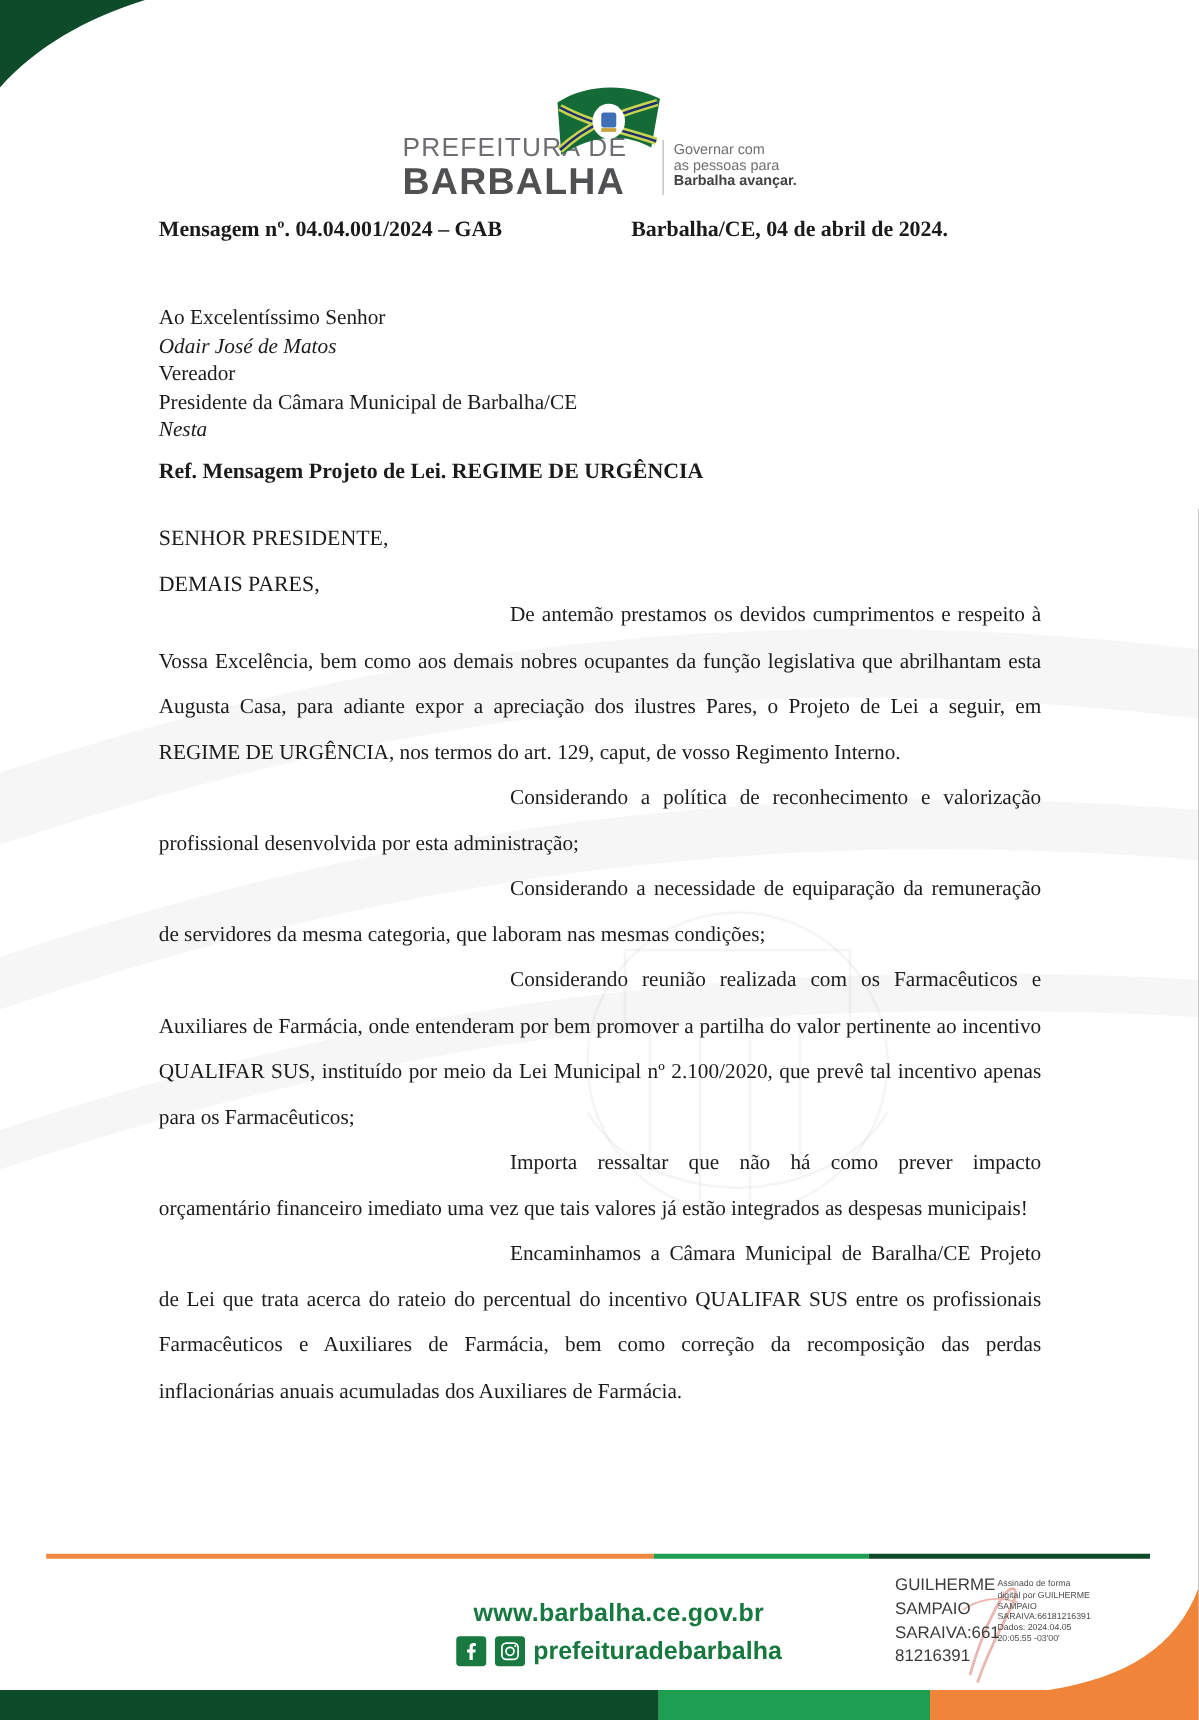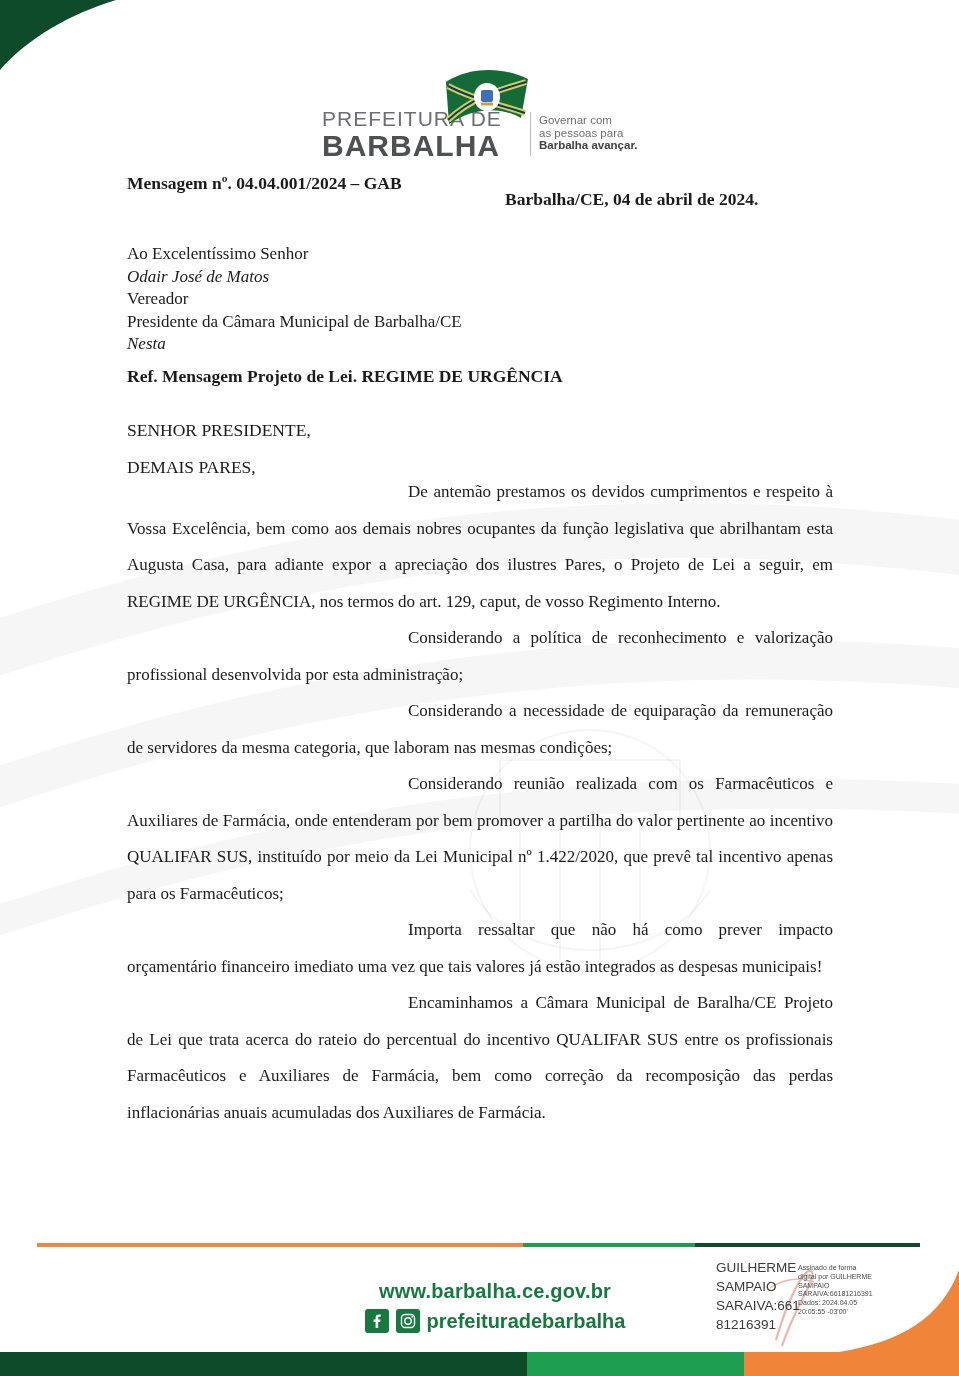--- a/index.html
+++ b/index.html
@@ -21,21 +21,21 @@
   .logo{position:absolute;top:70px;left:322px;width:320px;height:92px;font-family:"Liberation Sans",sans-serif;}
   .logo-text{position:absolute;left:0;top:38px;line-height:1;}
   .logo-line1{font-size:21px;letter-spacing:1px;color:#6d6e71;}
   .logo-line2{font-size:30px;font-weight:bold;letter-spacing:1px;color:#4f5052;margin-top:2px;}
   .logo-flag{position:absolute;left:118px;top:-6px;}
   .logo-sep{position:absolute;left:208px;top:42px;width:1px;height:44px;background:#b9bbbd;}
   .tagline{position:absolute;left:217px;top:44px;font-size:11.5px;line-height:12.5px;color:#6d6e71;}
   .tagline .strong{font-weight:bold;color:#414042;}
   
   .meta{position:absolute;top:173px;left:127px;width:706px;font-weight:bold;font-size:17.5px;}
-  .meta .place{position:absolute;left:378px;top:16px;text-align:center;}
+  .meta .place{position:absolute;left:378px;top:0;text-align:center;}
   
   .recipient{position:absolute;top:243px;left:127px;font-size:17px;line-height:22.5px;}
   .recipient .italic{font-style:italic;}
   
   .subject{position:absolute;top:366px;left:127px;font-size:17.5px;font-weight:bold;}
   .salutation{position:absolute;top:412px;left:127px;font-size:17.5px;line-height:37px;}
   
   .body-text{position:absolute;top:474px;left:127px;width:706px;font-size:17px;}
   .body-text p{margin:0;text-indent:281px;text-align:justify;line-height:36.5px;}
   
@@ -117,21 +117,21 @@
 
   <div class="salutation">
     <div>SENHOR PRESIDENTE,</div>
     <div>DEMAIS PARES,</div>
   </div>
 
   <div class="body-text">
     <p>De antemão prestamos os devidos cumprimentos e respeito à Vossa Excelência, bem como aos demais nobres ocupantes da função legislativa que abrilhantam esta Augusta Casa, para adiante expor a apreciação dos ilustres Pares, o Projeto de Lei a seguir, em REGIME DE URGÊNCIA, nos termos do art. 129, caput, de vosso Regimento Interno.</p>
     <p>Considerando a política de reconhecimento e valorização profissional desenvolvida por esta administração;</p>
     <p>Considerando a necessidade de equiparação da remuneração de servidores da mesma categoria, que laboram nas mesmas condições;</p>
-    <p>Considerando reunião realizada com os Farmacêuticos e Auxiliares de Farmácia, onde entenderam por bem promover a partilha do valor pertinente ao incentivo QUALIFAR SUS, instituído por meio da Lei Municipal nº 1.422/2020, que prevê tal incentivo apenas para os Farmacêuticos;</p>
+    <p>Considerando reunião realizada com os Farmacêuticos e Auxiliares de Farmácia, onde entenderam por bem promover a partilha do valor pertinente ao incentivo QUALIFAR SUS, instituído por meio da Lei Municipal nº 2.100/2020, que prevê tal incentivo apenas para os Farmacêuticos;</p>
     <p>Importa ressaltar que não há como prever impacto orçamentário financeiro imediato uma vez que tais valores já estão integrados as despesas municipais!</p>
     <p>Encaminhamos a Câmara Municipal de Baralha/CE Projeto de Lei que trata acerca do rateio do percentual do incentivo QUALIFAR SUS entre os profissionais Farmacêuticos e Auxiliares de Farmácia, bem como correção da recomposição das perdas inflacionárias anuais acumuladas dos Auxiliares de Farmácia.</p>
   </div>
 
   <div class="divider">
     <span class="d1"></span>
     <span class="d2"></span>
     <span class="d3"></span>
   </div>
 

